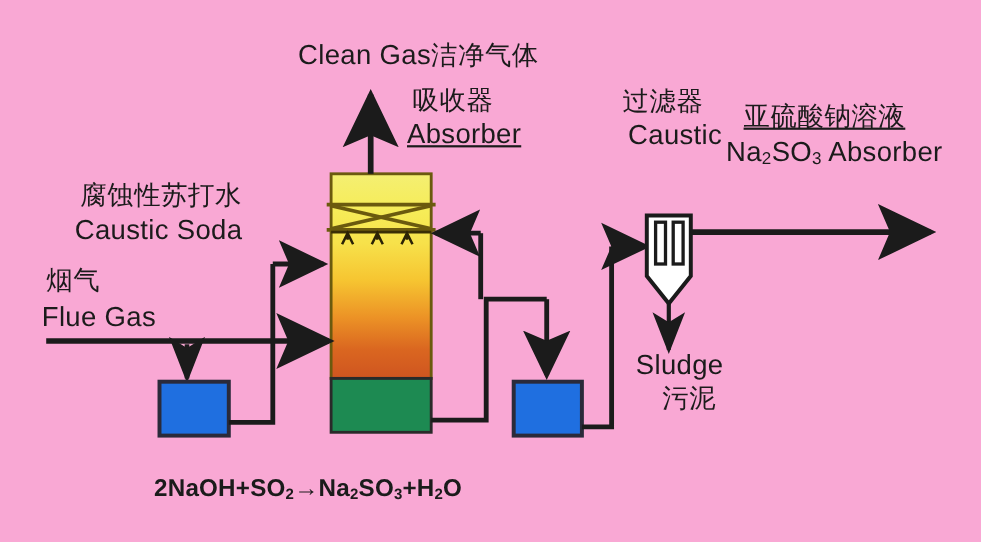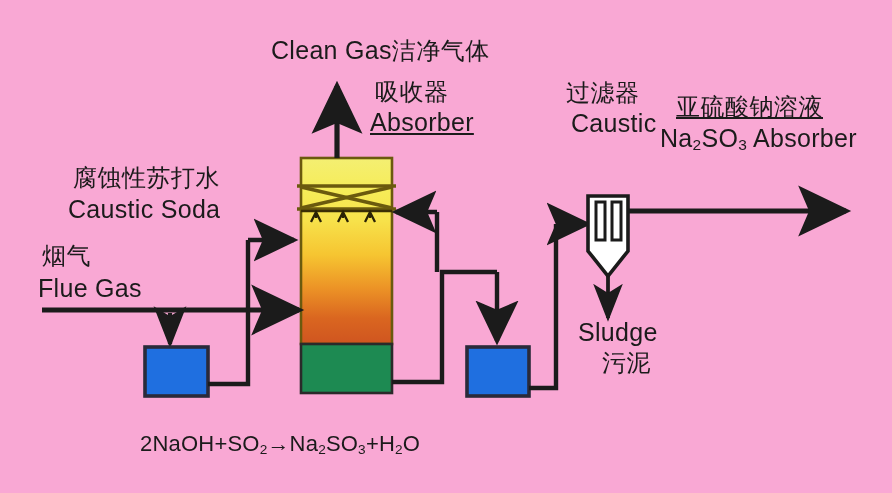--- a/index.html
+++ b/index.html
@@ -165,17 +165,17 @@
   <div class="lbl lbl-en" style="left:571px; top:109px;">Caustic</div>
 
   <div class="lbl lbl-cn" style="left:676px; top:93px;text-decoration:underline;">亚硫酸钠溶液</div>
   <div class="lbl lbl-en" style="left:660px; top:124px;">
     <span>Na</span><sub>2</sub><span>SO</span><sub>3</sub><span> Absorber</span>
   </div>
 
   <div class="lbl lbl-en" style="left:578px; top:318px;">Sludge</div>
   <div class="lbl lbl-cn" style="left:602px; top:349px;">污泥</div>
 
-  <div class="lbl lbl-eq" style="left:140px; top:431px;">
+  <div class="lbl lbl-eq" style="left:140px; top:431px;font-weight:bold;">
     <span>2</span><span>NaOH</span><span>+</span><span>SO</span><sub>2</sub><span>→</span><span>Na</span><sub>2</sub><span>SO</span><sub>3</sub><span>+</span><span>H</span><sub>2</sub><span>O</span>
   </div>
 
 </div>
 
 </body></html>

